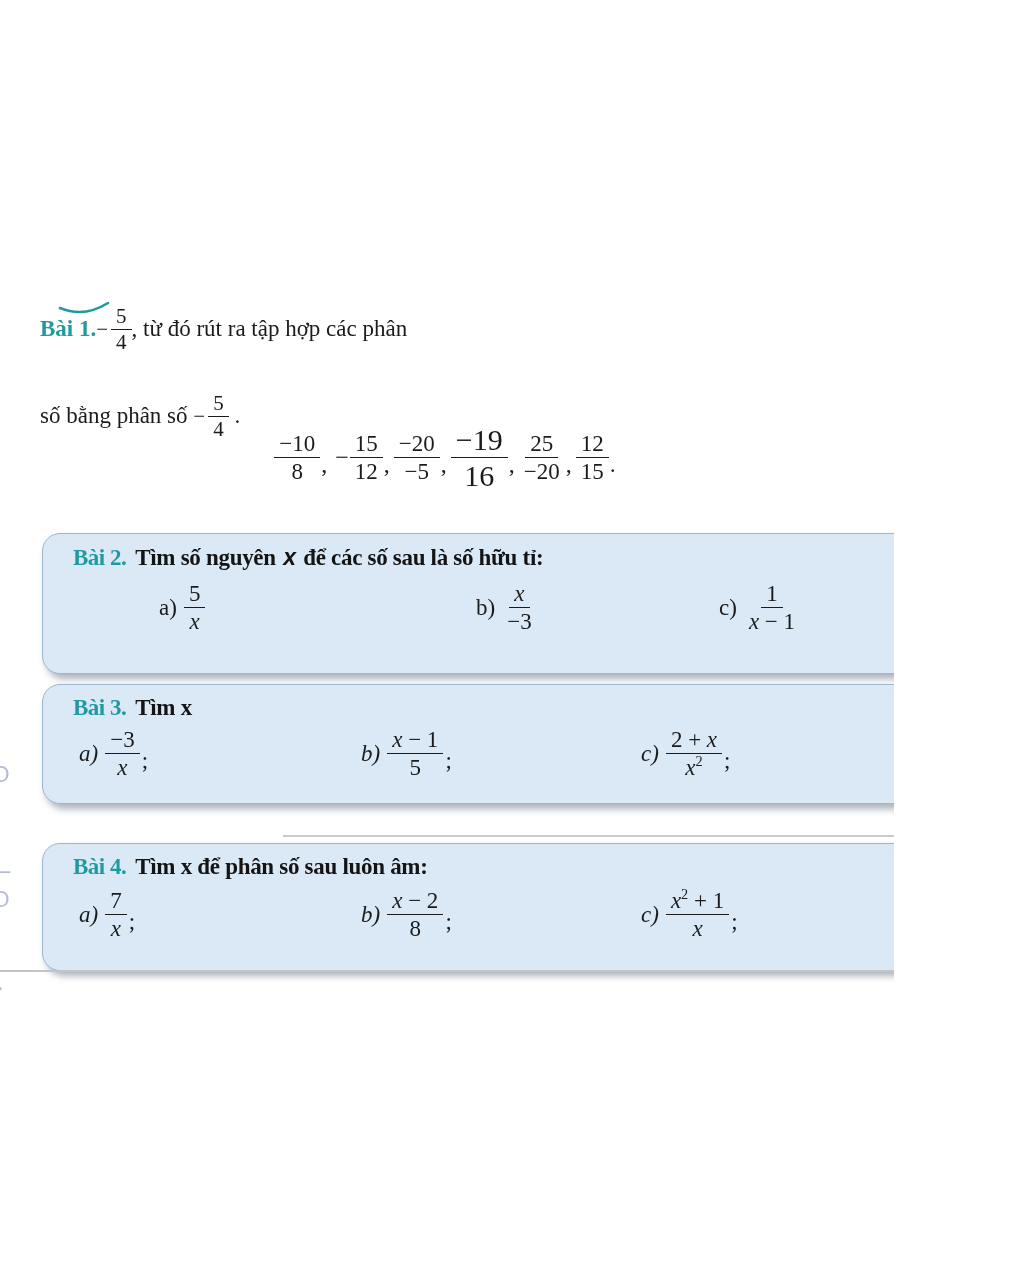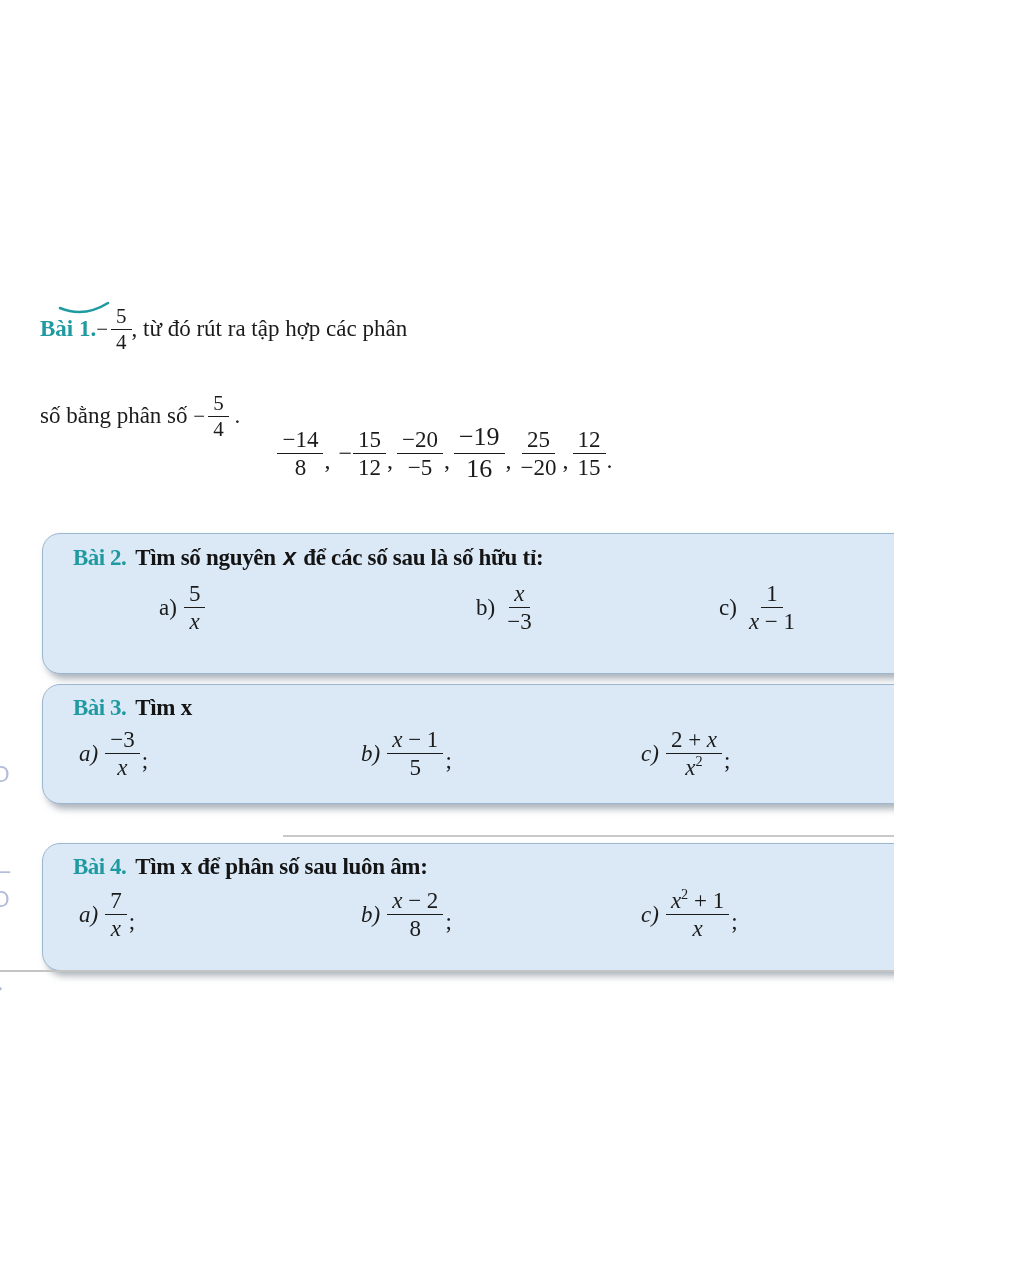--- a/index.html
+++ b/index.html
@@ -63,41 +63,41 @@
   <svg class="squiggle" width="54" height="17">
     <path d="M3,9 Q27,19 51,4" fill="none" stroke="#1f9aa0" stroke-width="2.6" stroke-linecap="round"></path>
   </svg>
 
   <div class="para" id="b1l1" style="left:40px;top:304px;"><span class="b1-label">Bài 1.</span><span class="frac" style="font-size: 21px;"><span class="pre">−</span><span class="stack"><span class="num">5</span><span class="den">4</span></span></span><span>, từ đó rút ra tập hợp các phân</span></div>
   <div class="para" id="b1l2" style="left:40px;top:362px;margin-top:29px;"><span>số bằng phân số </span><span class="frac" style="font-size: 21px;"><span class="pre">−</span><span class="stack"><span class="num">5</span><span class="den">4</span></span></span><span> .</span></div>
 
   <div class="fracrow" id="fracrow">
       <span class="frac" style="font-size: 23px;">
         <span class="stack">
-          <span class="num">−14</span>
+          <span class="num">−10</span>
           <span class="den">8</span>
         </span>
       </span>
       <span class="sep">,</span>
       <span class="pre-sign">−</span>
       <span class="frac" style="font-size: 23px;">
         <span class="stack">
           <span class="num">15</span>
           <span class="den">12</span>
         </span>
       </span>
       <span class="sep">,</span>
       <span class="frac" style="font-size: 23px;">
         <span class="stack">
           <span class="num">−20</span>
           <span class="den">−5</span>
         </span>
       </span>
       <span class="sep">,</span>
-      <span class="frac" style="font-size: 26px;">
+      <span class="frac" style="font-size: 30px;">
         <span class="stack">
           <span class="num">−19</span>
           <span class="den">16</span>
         </span>
       </span>
       <span class="sep">,</span>
       <span class="frac" style="font-size: 23px;">
         <span class="stack">
           <span class="num">25</span>
           <span class="den">−20</span>

